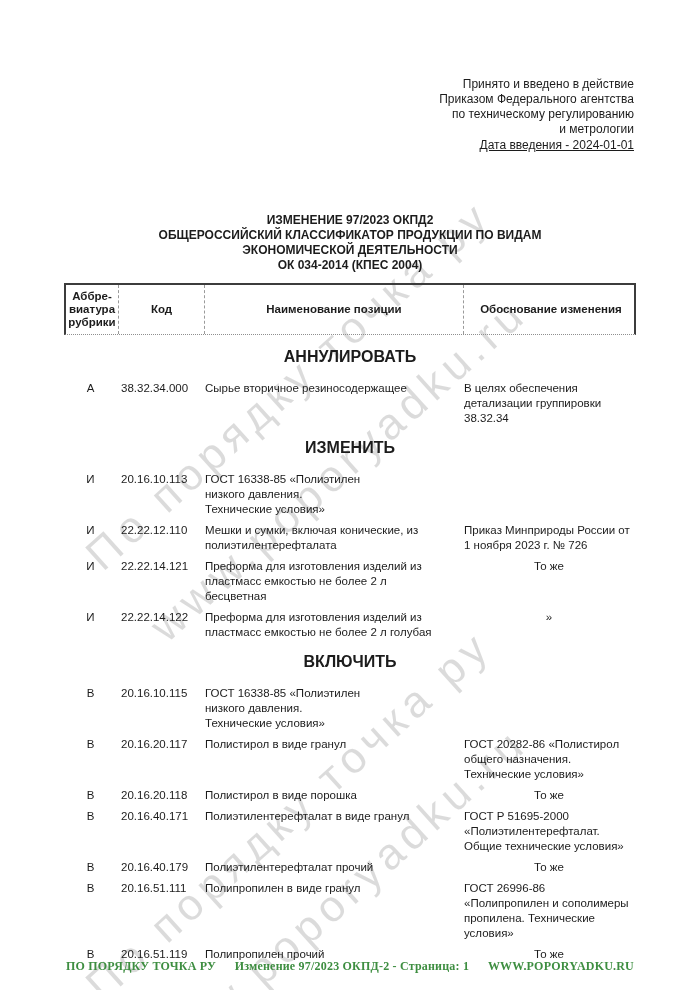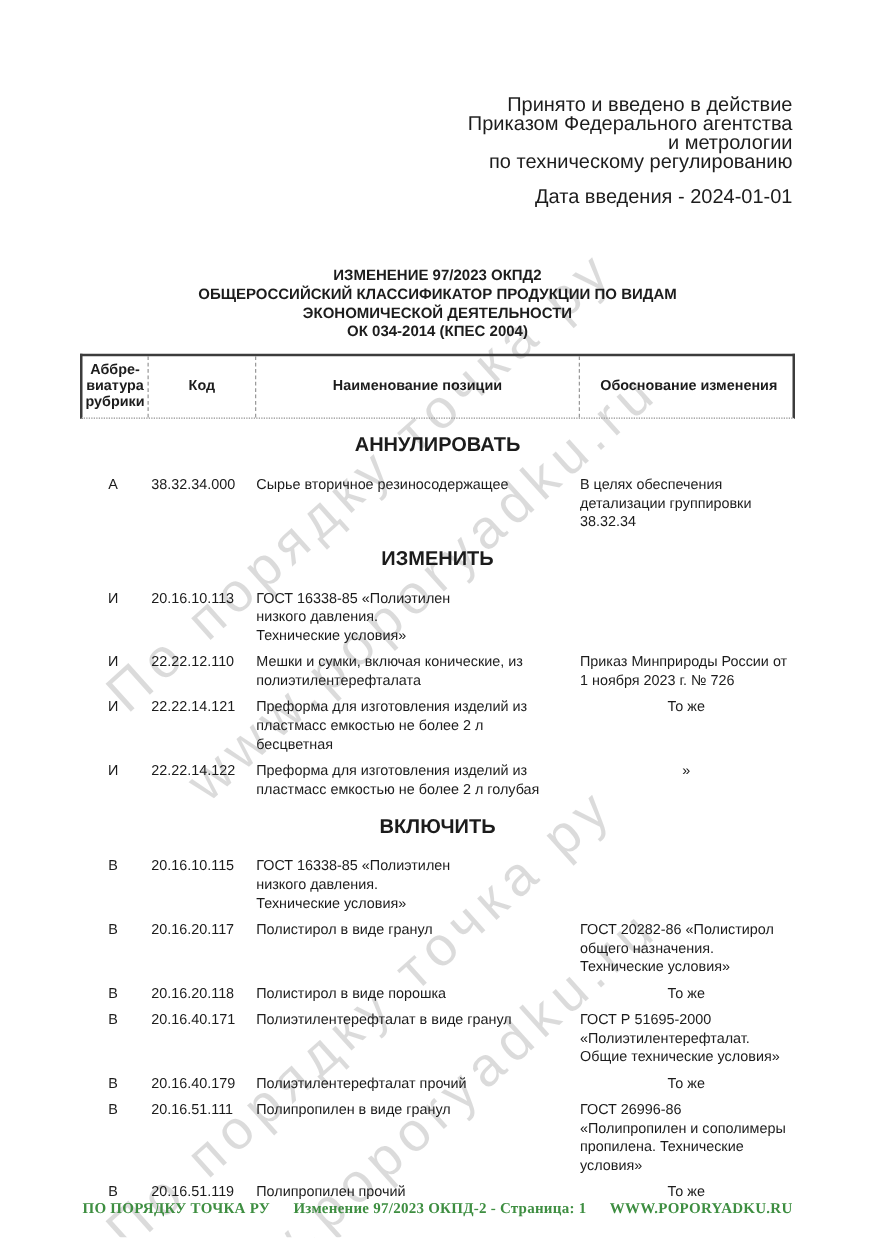--- a/index.html
+++ b/index.html
@@ -14,23 +14,23 @@
     color:rgba(0,0,0,0.14);
     transform:rotate(-42deg); transform-origin:0 0;
     pointer-events:none;
   }
   .wm .wm-line2 { margin-top:52px; }
   .wm1 { left:78px; top:545px; }
   .wm2 { left:78px; top:975px; }
   
   .header-right {
     position:absolute; z-index:1; top:77px; right:66px;
-    text-align:right; font-size:16px; line-height:15px;
-  }
-  .header-right .date-line { margin-top:13px; }
+    text-align:right; font-size:12px; line-height:15px;
+  }
+  .header-right .date-line { margin-top:1px;text-decoration:underline; }
   
   .title {
     position:absolute; z-index:1; top:213px; left:0; width:700px;
     text-align:center; font-weight:bold; font-size:12px; line-height:15px;
   }
   
   .doc-table { position:absolute; z-index:1; top:283px; left:64px; width:572px; }
   .thead {
     display:grid; grid-template-columns:53px 86px 259px 174px;
     border:2px solid #3c3c3c; border-bottom:1px dotted #8f8f8f;
@@ -74,22 +74,22 @@
     <div class="wm-line2">www.poporyadku.ru</div>
   </div>
   <div class="wm wm2">
     <div class="wm-line1">По порядку точка ру</div>
     <div class="wm-line2">www.poporyadku.ru</div>
   </div>
 
   <div class="header-right">
     <div>Принято и введено в действие</div>
     <div>Приказом Федерального агентства</div>
+    <div>по техническому регулированию</div>
     <div>и метрологии</div>
-    <div>по техническому регулированию</div>
     <div class="date-line">Дата введения - 2024-01-01</div>
   </div>
 
   <div class="title">
     <div>ИЗМЕНЕНИЕ 97/2023 ОКПД2</div>
     <div>ОБЩЕРОССИЙСКИЙ КЛАССИФИКАТОР ПРОДУКЦИИ ПО ВИДАМ</div>
     <div>ЭКОНОМИЧЕСКОЙ ДЕЯТЕЛЬНОСТИ</div>
     <div>ОК 034-2014 (КПЕС 2004)</div>
   </div>
 

